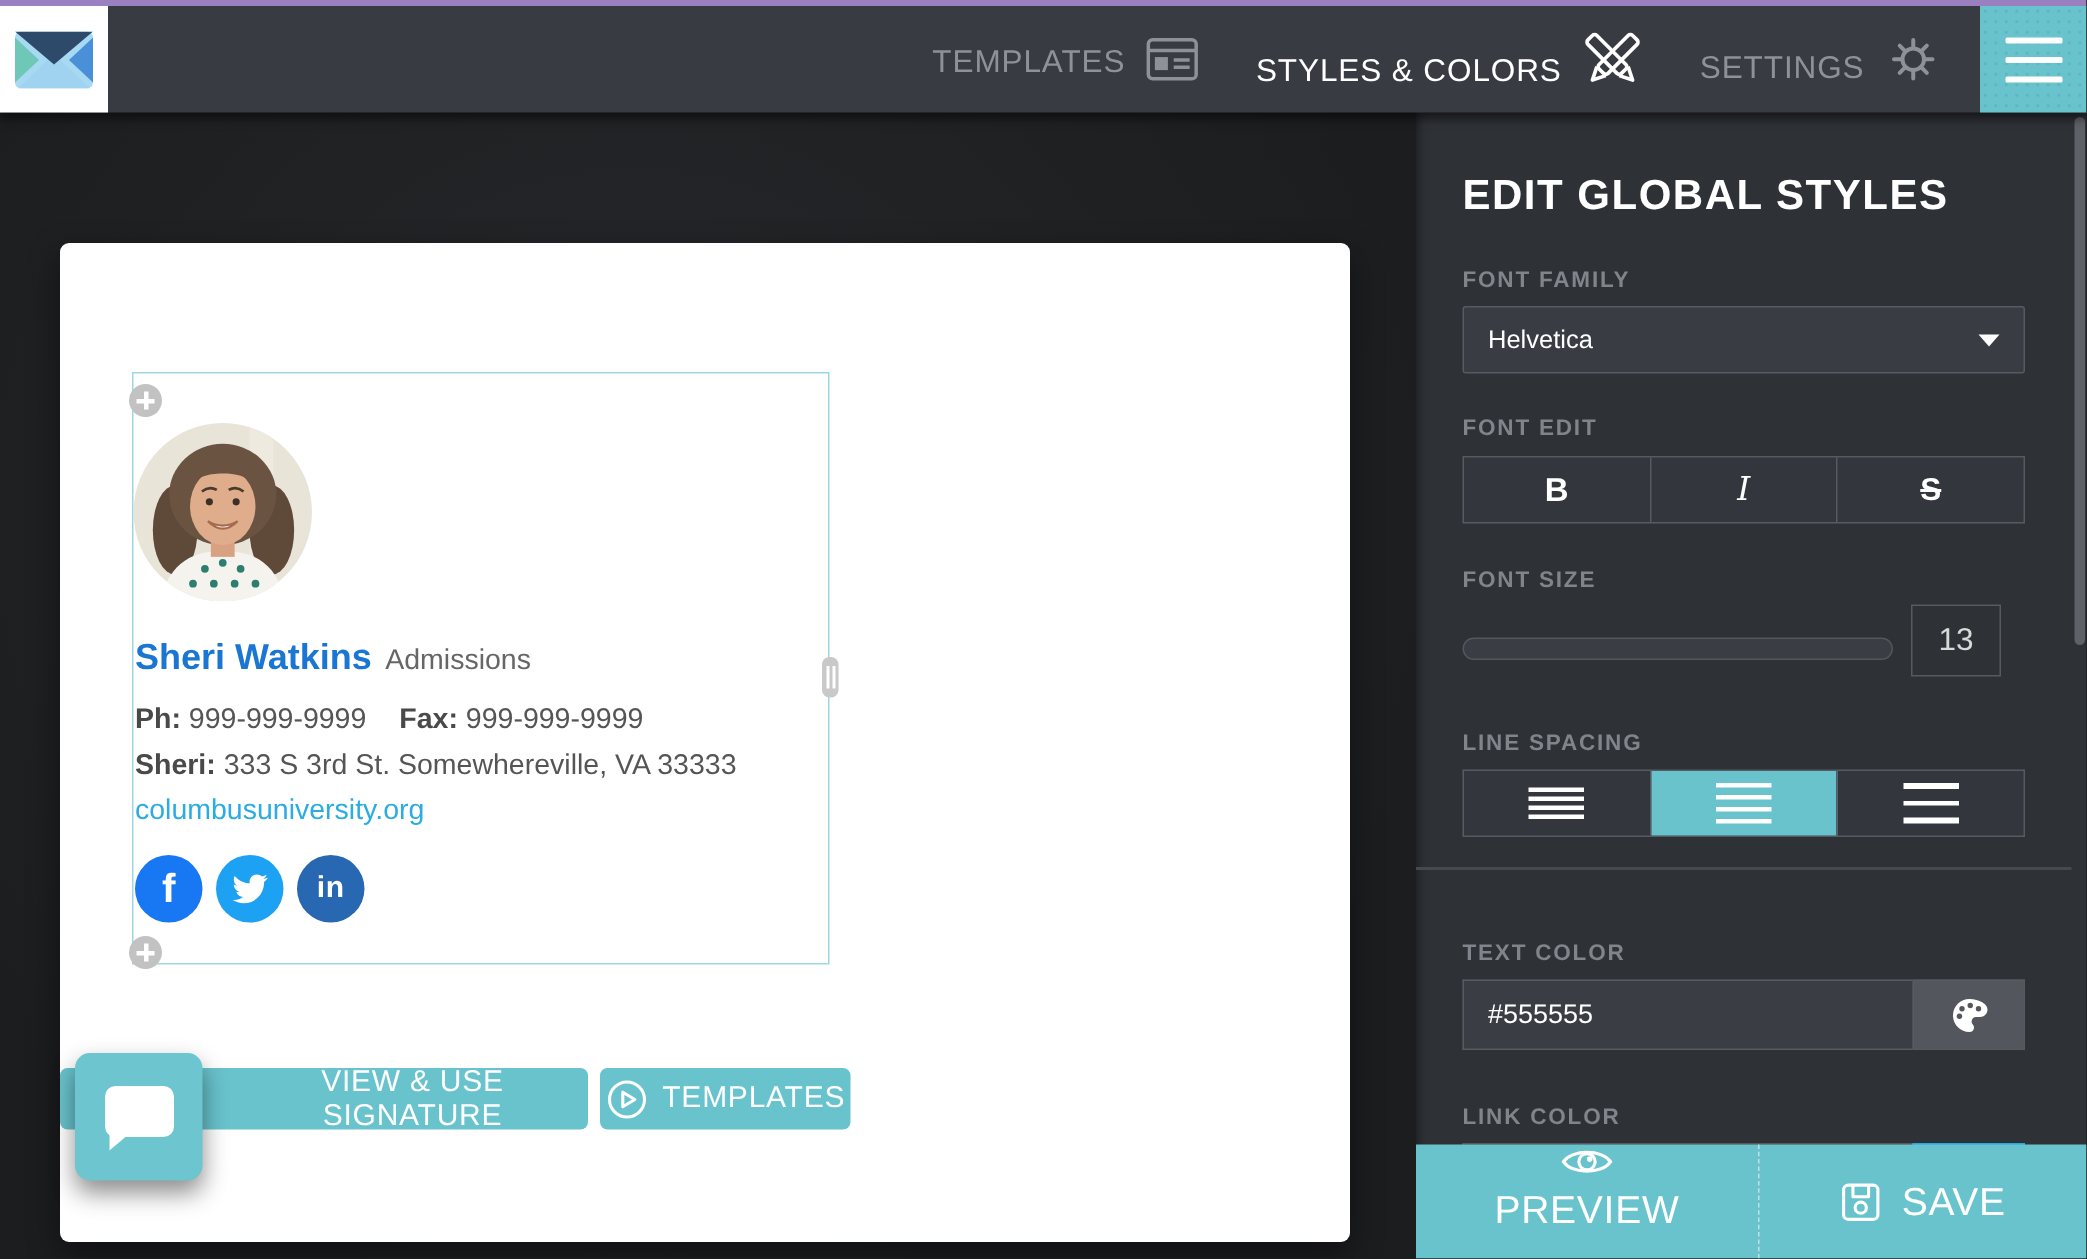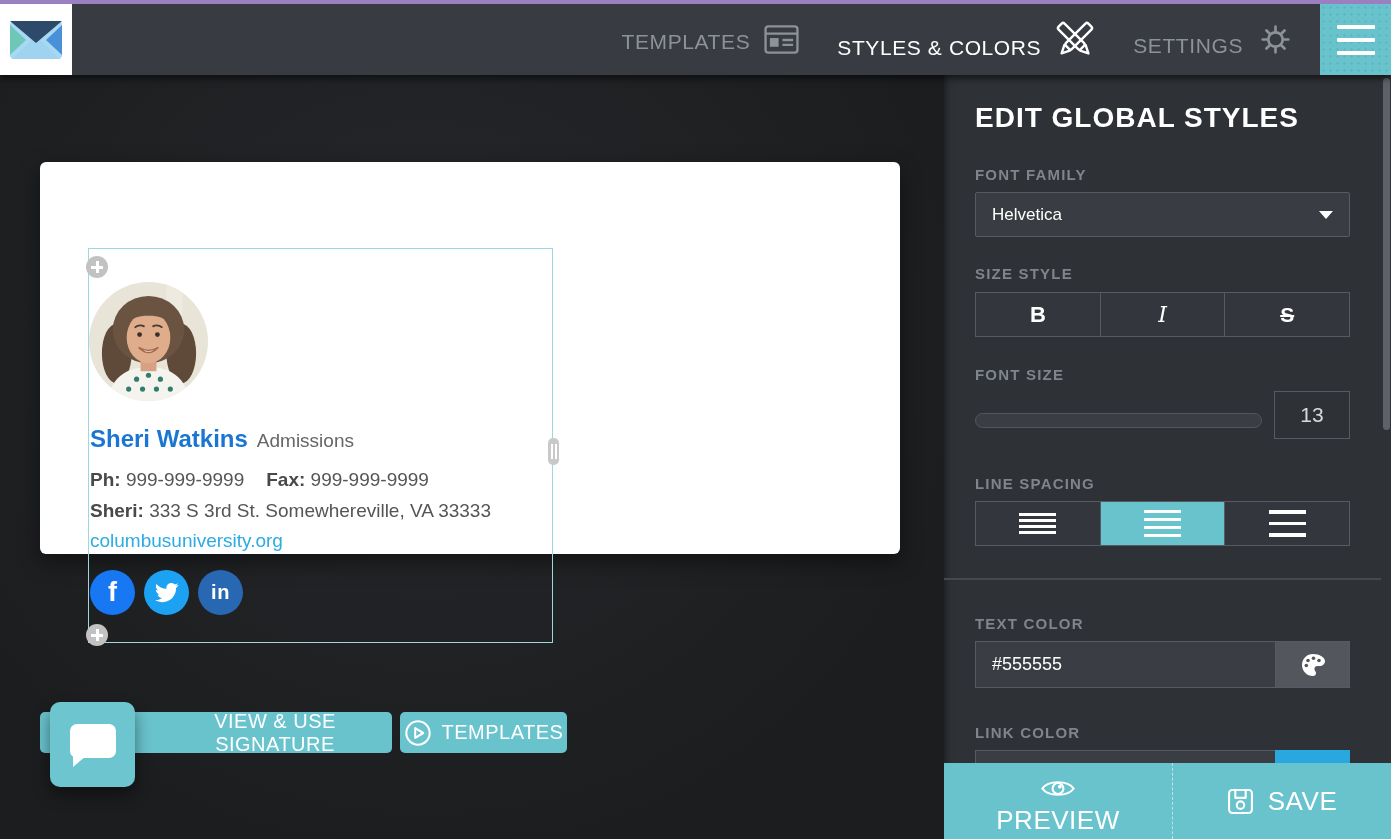--- a/index.html
+++ b/index.html
@@ -25,21 +25,21 @@
                background:var(--accent-teal,#69c3cd); display:flex; flex-direction:column;
                align-items:center; justify-content:center; gap:9px; cursor:pointer; }
   .hamburger span { width:38px; height:4px; background:#fff; border-radius:1px; }
 
   .dotted { background-image:radial-gradient(rgba(0,70,80,.10) 1px, transparent 1.3px);
             background-size:7px 7px; }
 
   
   .canvas { position:absolute; left:0; top:75px; width:944px; height:764px;
             background:radial-gradient(ellipse at 45% 35%, #27282b 0%, #1c1d1f 75%); }
-  .card { position:absolute; left:40px; top:87px; width:860px; height:392px;
+  .card { position:absolute; left:40px; top:87px; width:860px; height:666px;
           background:#fff; border-radius:6px; box-shadow:0 8px 22px rgba(0,0,0,.45); }
 
   
   .selection { position:absolute; left:48px; top:86px; width:465px; height:395px;
                border:1px solid #9ed7e3; cursor:pointer; }
   .plus-btn { position:absolute; width:22px; height:22px; border-radius:50%;
               background:#c2c2c2; cursor:pointer; }
   .plus-btn::before, .plus-btn::after { content:""; position:absolute; background:#fff; }
   .plus-btn::before { left:5px; top:10px; width:12px; height:2.6px; }
   .plus-btn::after  { left:10px; top:5px; width:2.6px; height:12px; }
@@ -83,21 +83,21 @@
                  background:#6cc5cf; border-radius:10px; box-shadow:0 8px 16px rgba(0,0,0,.45);
                  display:flex; align-items:center; justify-content:center; cursor:pointer; }
   .chat-bubble { position:relative; width:46px; height:34px; background:#fff;
                  border-radius:7px; margin-bottom:8px; }
   .chat-bubble::after { content:""; position:absolute; left:3px; bottom:-9px; width:0; height:0;
                  border-top:11px solid #fff; border-right:13px solid transparent; }
 
   
   .sidebar { position:absolute; left:944px; top:75px; width:447px; height:764px;
              background:var(--sidebar-bg,#2e3136); box-shadow:inset 6px 0 8px -6px rgba(0,0,0,.6); }
-  .sb-block { position:absolute; left:31px; width:375px; }
+  .sb-block { position:absolute; left:31px; width:375px;margin-top:12px; }
   .sb-title { top:27px; color:#fff; font-size:28px; letter-spacing:1px; }
   .sb-label { color:#80848b; font-size:15px; font-weight:bold; letter-spacing:1.2px; }
   .lbl-family { top:91px; } .lbl-style { top:190px; } .lbl-size { top:291px; }
   .lbl-spacing { top:400px; } .lbl-textcolor { top:540px; } .lbl-linkcolor { top:649px; }
 
   .select { top:117px; height:45px; background:#393d43; border:1px solid #565a61;
             border-radius:2px; display:flex; align-items:center; padding:0 16px;
             color:#fff; font-size:17px; cursor:pointer; }
   .select .caret { margin-left:auto; width:0; height:0; border-left:7px solid transparent;
             border-right:7px solid transparent; border-top:8px solid #fff; }
@@ -106,21 +106,21 @@
                background:#33363c; }
   .btn-group .cell { flex:1; display:flex; align-items:center; justify-content:center;
                color:#fff; cursor:pointer; border-right:1px solid #565a61; }
   .btn-group .cell:last-child { border-right:none; }
   .cell-bold { font-weight:bold; font-size:22px; }
   .cell-italic { font-style:italic; font-size:22px; font-family:"DejaVu Serif",serif; }
   .cell-strike { font-size:21px; text-decoration:line-through; font-weight:bold; }
 
   .slider-track { top:338px; width:287px; height:15px; background:#3a3e44;
                   border:1px solid #53565c; border-radius:8px; cursor:pointer; } 
-  .value-box { position:absolute; left:330px; top:316px; width:76px; height:48px;
+  .value-box { position:absolute; left:330px; top:316px; width:60px; height:48px;
                border:1px solid #565a61; background:transparent; color:#d9d9d9;
                font-size:21px; display:flex; align-items:center; justify-content:center; }
 
   .spacing-group { top:426px; }
   .spacing-group .cell.selected { background:var(--accent-teal,#69c3cd); }
   .lines { display:flex; flex-direction:column; align-items:center; }
   .lines i { display:block; width:37px; height:3.5px; background:#fff; }
   .lines-tight i + i { margin-top:2.5px; }
   .lines-med i + i { margin-top:4.5px; }
   .lines-wide i + i { margin-top:8px; }
@@ -139,21 +139,21 @@
   .swatch-blue { background:var(--link-swatch-blue,#29a8e0); border-color:var(--link-swatch-blue,#29a8e0); }
 
   .scroll-thumb { position:absolute; left:439px; top:3px; width:7px; height:352px;
                   background:#5e6167; border-radius:4px; cursor:grab; }
 
   .bottom-bar { position:absolute; left:0; top:688px; width:447px; height:76px;
                 display:flex; z-index:10; }
   .bar-btn { background:var(--accent-teal,#69c3cd); color:#fff; border:none; cursor:pointer;
              font-family:"Liberation Sans",sans-serif; overflow:hidden; position:relative; }
   .bar-preview { width:228px; display:flex; flex-direction:column; align-items:center;
-             padding-top:14px; gap:5px; font-size:26px; letter-spacing:.5px; }
+             gap:5px; font-size:26px; letter-spacing:.5px; }
   .bar-save { width:219px; display:flex; align-items:center; justify-content:center; gap:14px;
              font-size:26px; letter-spacing:.5px; border-left:1px dashed rgba(255,255,255,.55); }
 </style>
 </head>
 <body>
 
 <div id="app">
 
   <div class="top-strip"></div>
 
@@ -304,21 +304,21 @@
 
   <aside class="sidebar">
     <h1 class="sb-block sb-title">EDIT GLOBAL STYLES</h1>
 
     <div class="sb-block select">
       <span>Helvetica</span>
       <span class="caret"></span>
     </div>
     <div class="sb-block sb-label lbl-family">FONT FAMILY</div>
 
-    <div class="sb-block sb-label lbl-style">SIZE STYLE</div>
+    <div class="sb-block sb-label lbl-style">FONT EDIT</div>
     <div class="sb-block btn-group">
       <div class="cell cell-bold">B</div>
       <div class="cell cell-italic">I</div>
       <div class="cell cell-strike">S</div>
     </div>
 
     <div class="sb-block sb-label lbl-size">FONT SIZE</div>
     <div class="sb-block slider-track"></div>
 
     <div class="sb-block value-box">13</div>

